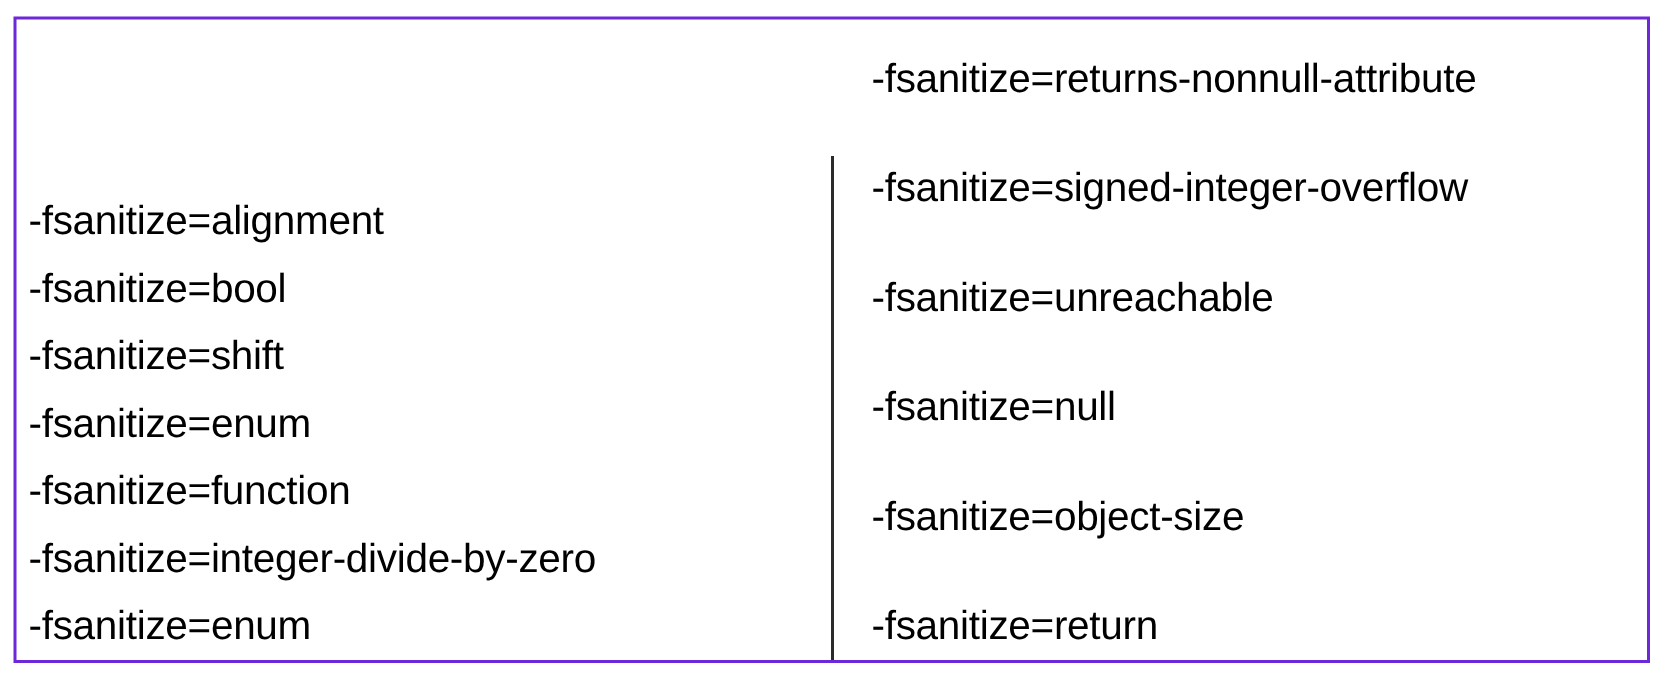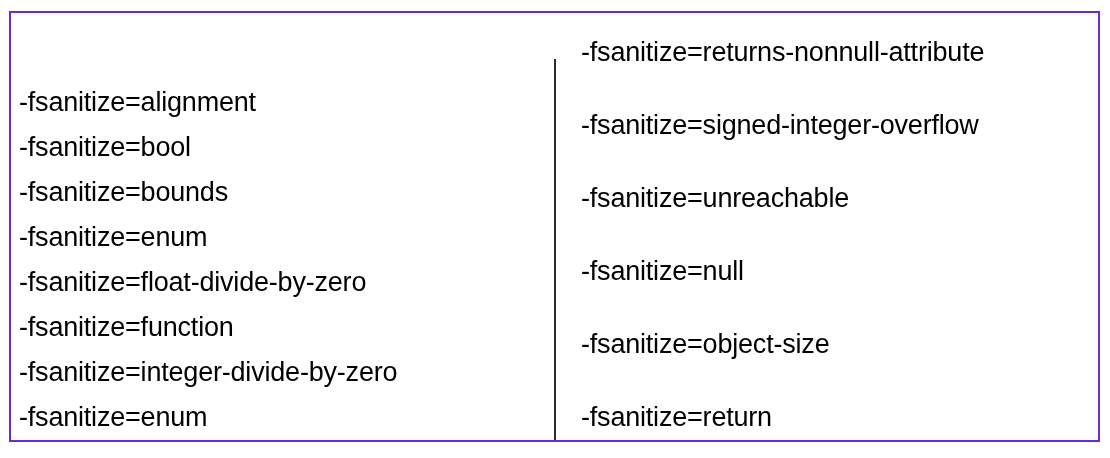--- a/index.html
+++ b/index.html
@@ -72,23 +72,22 @@
 </head>
 <body>
 
 <div class="page">
 
   <div class="options-table">
 
     <div class="options-column left">
       <div class="option-cell">-fsanitize=alignment</div>
       <div class="option-cell">-fsanitize=bool</div>
-      <div class="option-cell">-fsanitize=bounds</div>
+      <div class="option-cell">-fsanitize=shift</div>
       <div class="option-cell">-fsanitize=enum</div>
-      <div class="option-cell">-fsanitize=float-divide-by-zero</div>
       <div class="option-cell">-fsanitize=function</div>
       <div class="option-cell">-fsanitize=integer-divide-by-zero</div>
       <div class="option-cell">-fsanitize=enum</div>
     </div>
 
     <div class="options-column right">
       <div class="option-cell">-fsanitize=returns-nonnull-attribute</div>
       <div class="option-cell">-fsanitize=signed-integer-overflow</div>
       <div class="option-cell">-fsanitize=unreachable</div>
       <div class="option-cell">-fsanitize=null</div>

